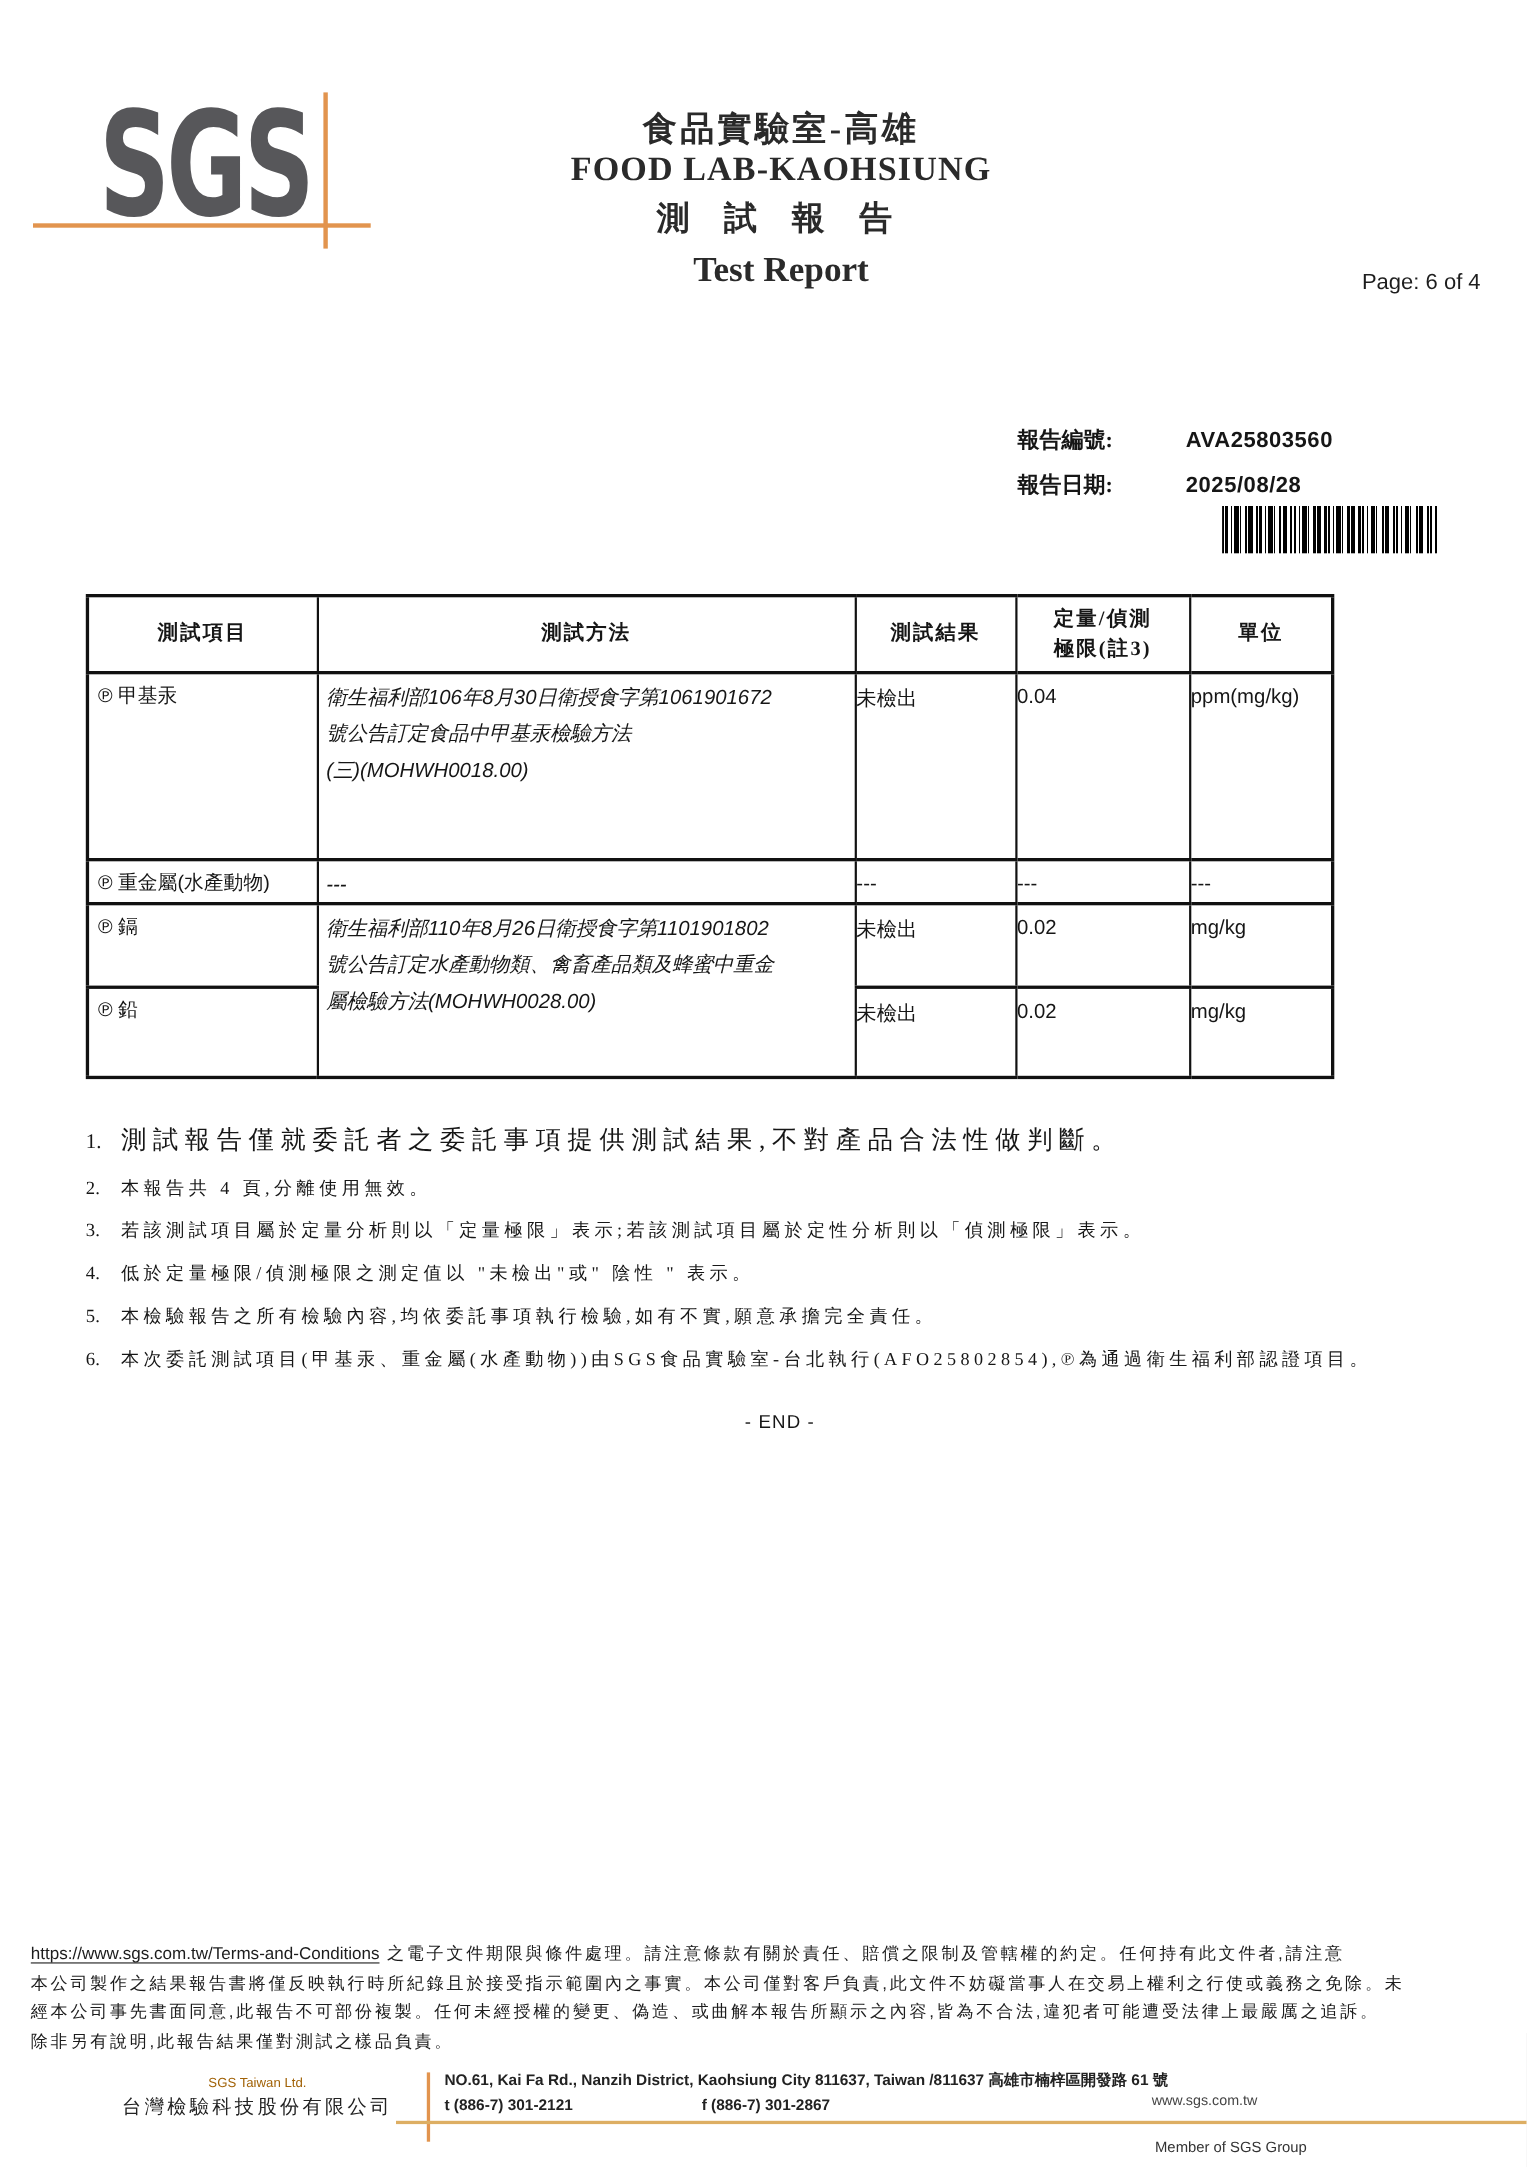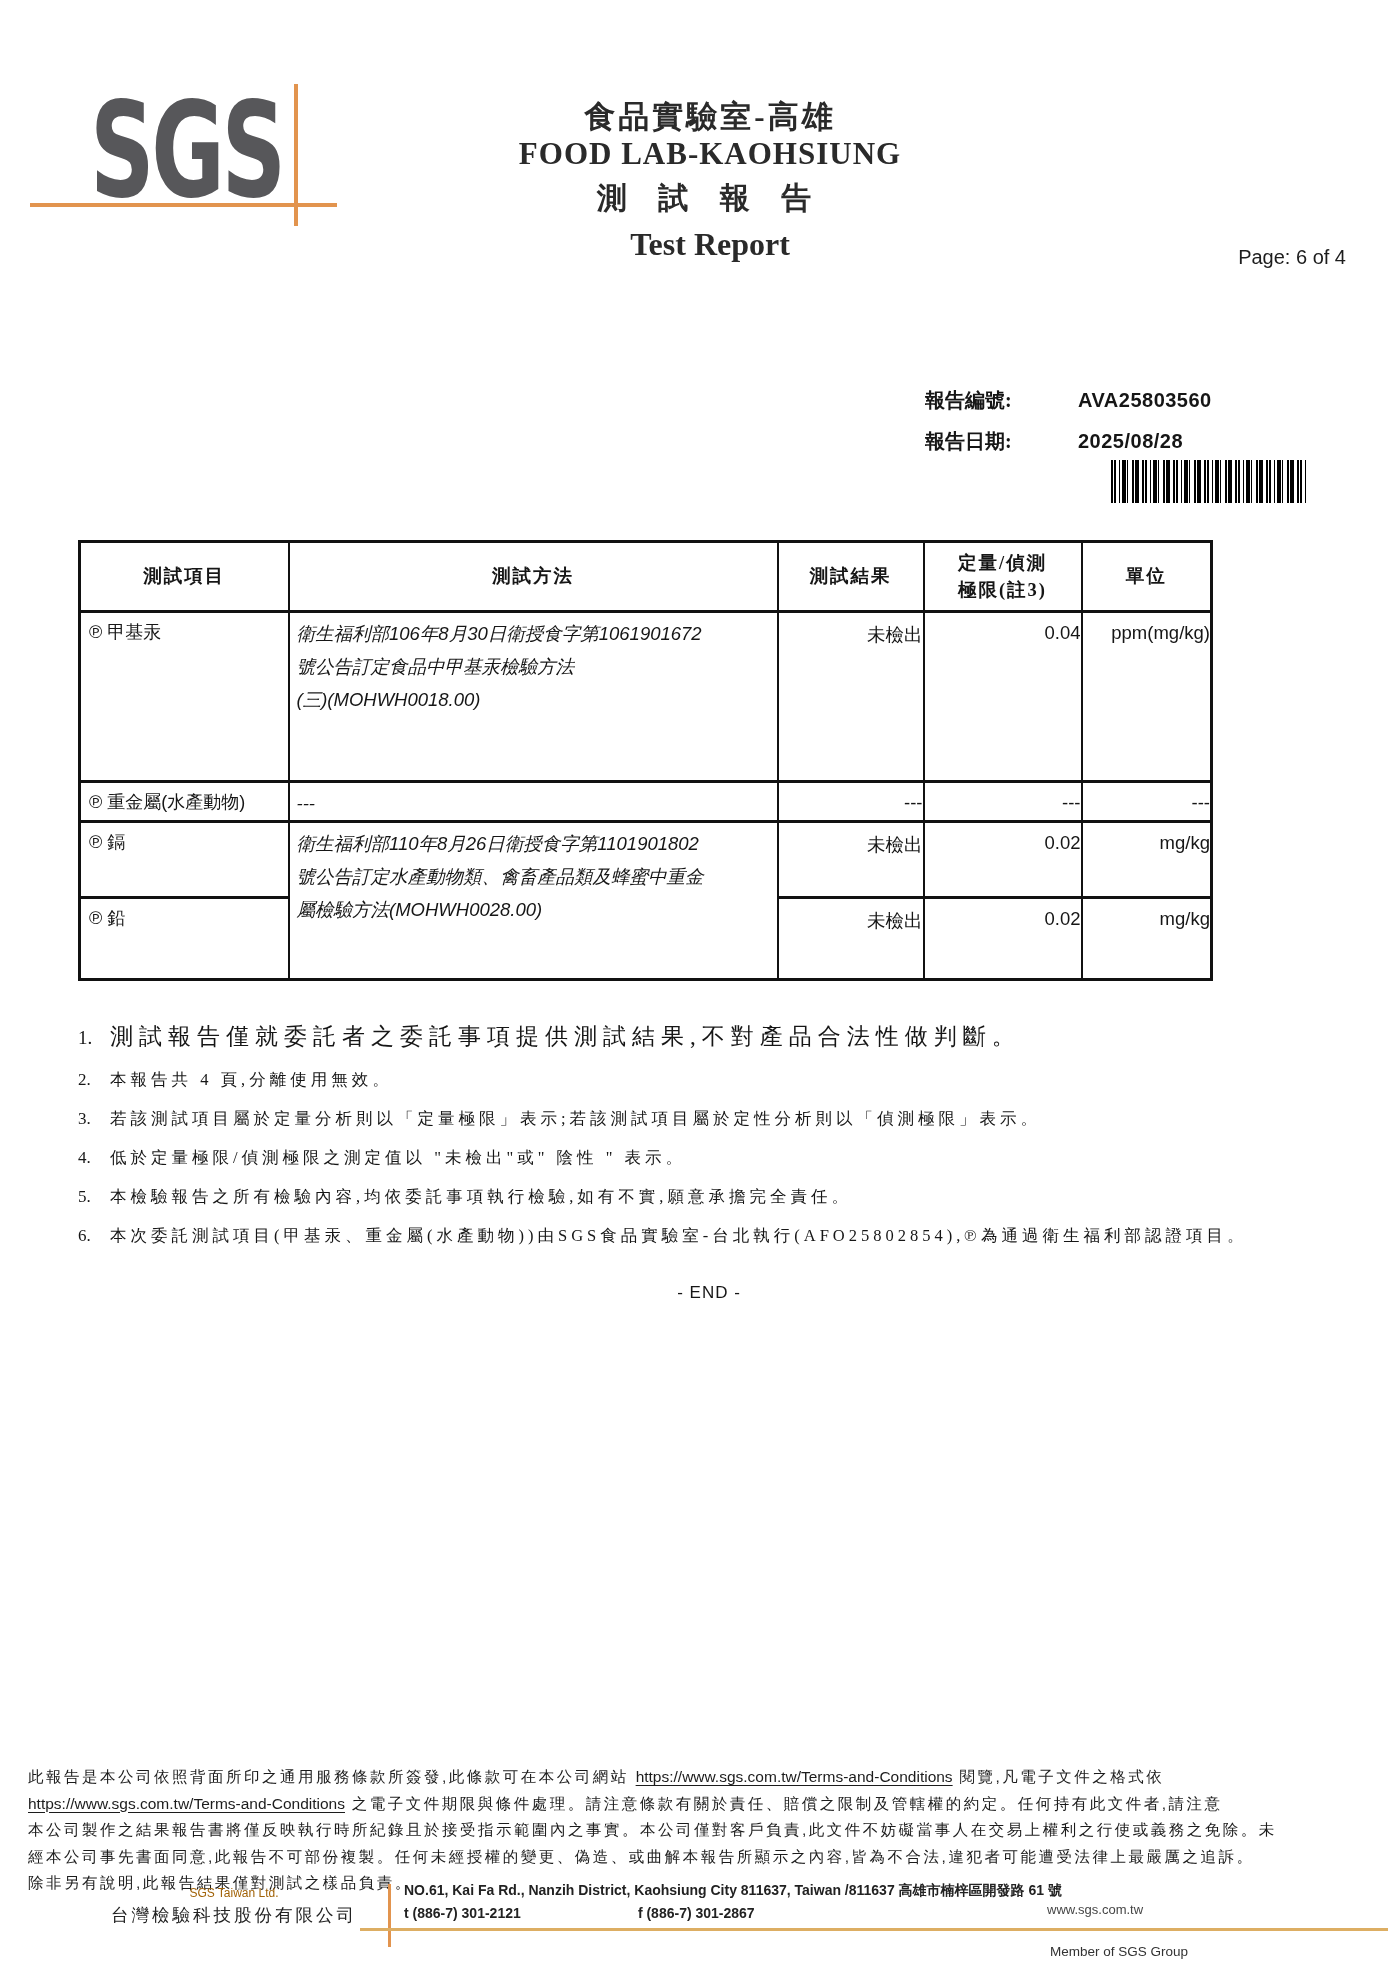--- a/index.html
+++ b/index.html
@@ -49,21 +49,21 @@
   }
   table.results th, table.results td { border:2px solid #111; vertical-align:top; }
   table.results tr > th, table.results tr > td { border-top-width:3px; border-bottom-width:3px; }
   table.results th {
     vertical-align:middle; text-align:center; font-weight:bold; font-size:18.5px;
     font-family:"Liberation Serif","DejaVu Serif",serif; letter-spacing:2px;
     white-space:pre-line; line-height:27px;
   }
   td.item   { font-size:18px; padding:7px 4px 0 8px; white-space:nowrap; }
   td.method { font-size:18.5px; padding:4px 6px 0 7px; line-height:33px; white-space:pre-line;font-style:italic; }
-  td.c      { font-size:18.5px; padding-top:9px; text-align:right; }
+  td.c      { font-size:18.5px; padding-top:9px; text-align:left; }
 
   
   .notes { left:78px; top:1008px; width:1262px; font-family:"Liberation Serif","DejaVu Serif",serif; }
   .notes-title { font-size:17px; letter-spacing:1px; }
   .note { display:flex; align-items:baseline; }
   .note .no { flex:0 0 32px; font-size:17px; }
   .note .txt { font-size:16.5px; letter-spacing:4px; }
   .note.big { margin-top:13px; margin-bottom:6px; }
   .note.big .no { font-size:19px; }
   .note.big .txt { font-size:23px; letter-spacing:6px; }
@@ -186,21 +186,20 @@
       <span class="txt">本檢驗報告之所有檢驗內容,均依委託事項執行檢驗,如有不實,願意承擔完全責任。</span>
     </div>
     <div class="note small">
       <span class="no">6.</span>
       <span class="txt">本次委託測試項目(甲基汞、重金屬(水產動物))由SGS食品實驗室-台北執行(AFO25802854),℗為通過衛生福利部認證項目。</span>
     </div>
   </div>
   <div class="abs end-marker">- END -</div>
 
   <div class="abs terms">
-    <div class="terms-line"><span>此報告是本公司依照背面所印之通用服務條款所簽發,此條款可在本公司網站 </span><span class="url">https://www.sgs.com.tw/Terms-and-Conditions</span><span> 閱覽,凡電子文件之格式依</span></div>
     <div class="terms-line"><span class="url">https://www.sgs.com.tw/Terms-and-Conditions</span><span> 之電子文件期限與條件處理。請注意條款有關於責任、賠償之限制及管轄權的約定。任何持有此文件者,請注意</span></div>
     <div class="terms-line">本公司製作之結果報告書將僅反映執行時所紀錄且於接受指示範圍內之事實。本公司僅對客戶負責,此文件不妨礙當事人在交易上權利之行使或義務之免除。未</div>
     <div class="terms-line">經本公司事先書面同意,此報告不可部份複製。任何未經授權的變更、偽造、或曲解本報告所顯示之內容,皆為不合法,違犯者可能遭受法律上最嚴厲之追訴。</div>
     <div class="terms-line">除非另有說明,此報告結果僅對測試之樣品負責。</div>
   </div>
 
   <div class="abs f-company">
     <div class="f-company-en">SGS Taiwan Ltd.</div>
     <div class="f-company-zh">台灣檢驗科技股份有限公司</div>
   </div>

